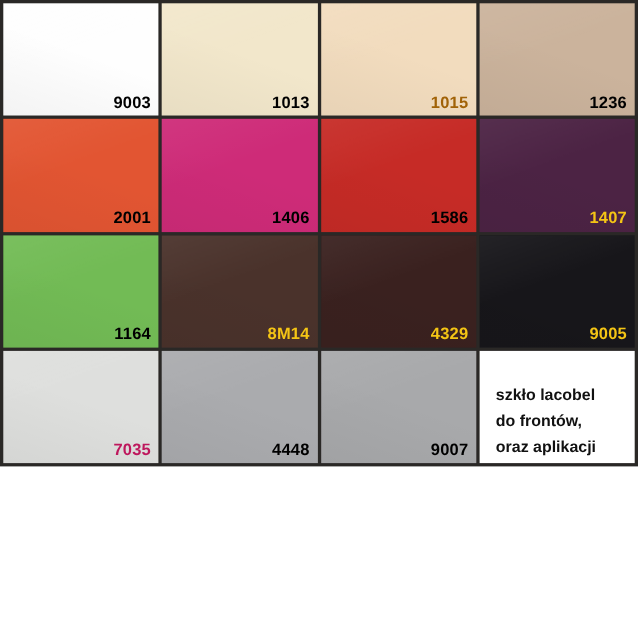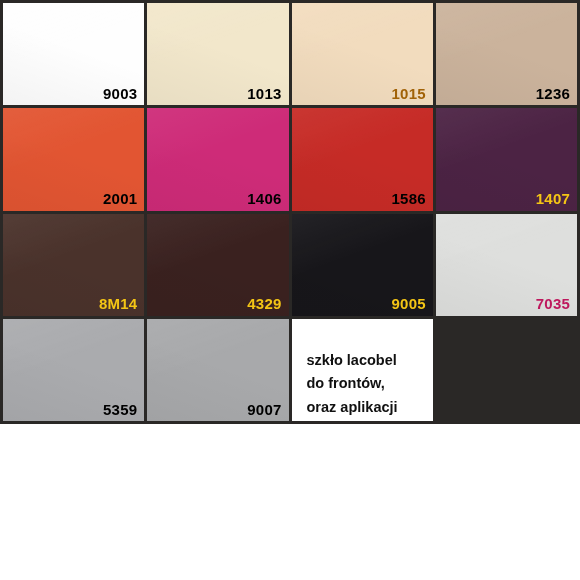--- a/index.html
+++ b/index.html
@@ -102,35 +102,38 @@
   <div class="swatch" style="background-color: rgb(206, 43, 120);">
     <span class="swatch-code" style="color: rgb(0, 0, 0);">1406</span>
   </div>
   <div class="swatch" style="background-color: rgb(198, 43, 38);">
     <span class="swatch-code" style="color: rgb(0, 0, 0);">1586</span>
   </div>
   <div class="swatch" style="background-color: rgb(76, 35, 68);">
     <span class="swatch-code" style="color: rgb(244, 197, 21);">1407</span>
   </div>
 
+  <div class="swatch" style="background-color: rgb(114, 187, 85);">
+    <span class="swatch-code" style="color: rgb(0, 0, 0);">1164</span>
+  </div>
   <div class="swatch" style="background-color: rgb(74, 50, 43);">
     <span class="swatch-code" style="color: rgb(244, 197, 21);">8M14</span>
   </div>
   <div class="swatch" style="background-color: rgb(58, 33, 31);">
     <span class="swatch-code" style="color: rgb(244, 197, 21);">4329</span>
   </div>
   <div class="swatch" style="background-color: rgb(23, 22, 26);">
     <span class="swatch-code" style="color: rgb(244, 197, 21);">9005</span>
   </div>
 
   <div class="swatch" style="background-color: rgb(222, 223, 221);">
     <span class="swatch-code" style="color: #be185d;">7035</span>
   </div>
   <div class="swatch" style="background-color: rgb(170, 171, 174);">
-    <span class="swatch-code" style="color: rgb(0, 0, 0);">5359</span>
+    <span class="swatch-code" style="color: rgb(0, 0, 0);">4448</span>
   </div>
   <div class="swatch" style="background-color: rgb(168, 169, 171);">
     <span class="swatch-code" style="color: rgb(0, 0, 0);">9007</span>
   </div>
 
   <div class="note-cell" style="background-color: rgb(255, 255, 255);">
     <div class="note-text">
       <span>szkło lacobel</span>
       <span>do frontów,</span>
       <span>oraz aplikacji</span>

